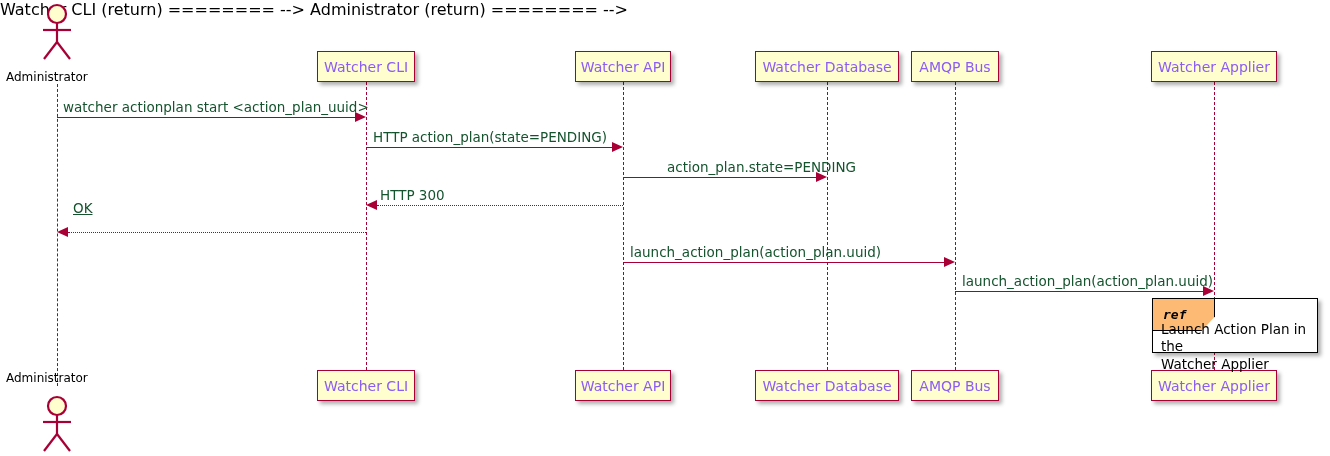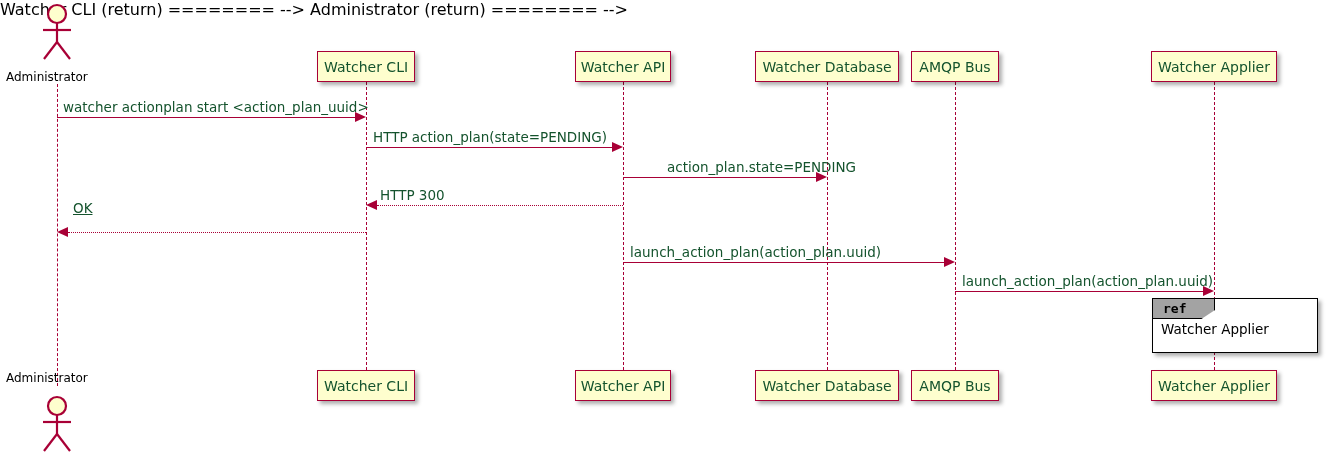--- a/index.html
+++ b/index.html
@@ -20,21 +20,21 @@
     position: absolute;
     width: 0;
     border-left: 1px dashed #A80036;
   }
   
   .pbox {
     position: absolute;
     box-sizing: border-box;
     background: #FEFECE;
     border: 1.5px solid #A80036;
-    color: #14532d;
+    color: #8b5cf6;
     font-size: 14px;
     line-height: 1;
     display: flex;
     align-items: center;
     justify-content: center;
     white-space: nowrap;
     box-shadow: 3px 3px 4px rgba(0,0,0,0.32);
     padding: 0 9px;
   }
   
@@ -87,34 +87,35 @@
     position: absolute;
     box-sizing: border-box;
     background: #FFFFFF;
     border: 1.5px solid #000000;
     box-shadow: 3px 3px 4px rgba(0,0,0,0.32);
   }
   .ref-tab {
     position: absolute;
     left: 0;
     top: 0;
-    height: 20px;
+    height: 32px;
     width: 62px;
-    background: #a3a3a3;
+    background: #fdba74;
     border-right: 1.5px solid #000000;
     border-bottom: 1.5px solid #000000;
     display: flex;
     align-items: center;
     padding-left: 10px;
     box-sizing: border-box;
     font-weight: bold;
     font-size: 13px;
     font-family: "DejaVu Sans Mono", monospace;
     color: #000000;
     clip-path: polygon(0 0, 100% 0, 100% 55%, 78% 100%, 0 100%);
+    font-style: italic;
   }
   .ref-body {
     position: absolute;
     left: 8px;
     top: 22px;
     right: 6px;
     font-size: 13.5px;
     color: #000000;
     line-height: 1.28;
   }
@@ -224,17 +225,18 @@
   <div class="msg-label" style="left:962px; top:275px;">launch_action_plan(action_plan.uuid)</div>
   <div class="msg-line" style="left:955px; top:291px; width:248px;"></div>
   <div class="arrowhead right" style="left:1203px; top:286px;"></div>
 
   
   <div class="ref-box" style="left:1152px; top:298px; width:166px; height:55px;">
     <div class="ref-tab">
       <span>ref</span>
     </div>
     <div class="ref-body">
+      <div>Launch Action Plan in the</div>
       <div>Watcher Applier</div>
     </div>
   </div>
 
 </div>
 
 </body></html>

